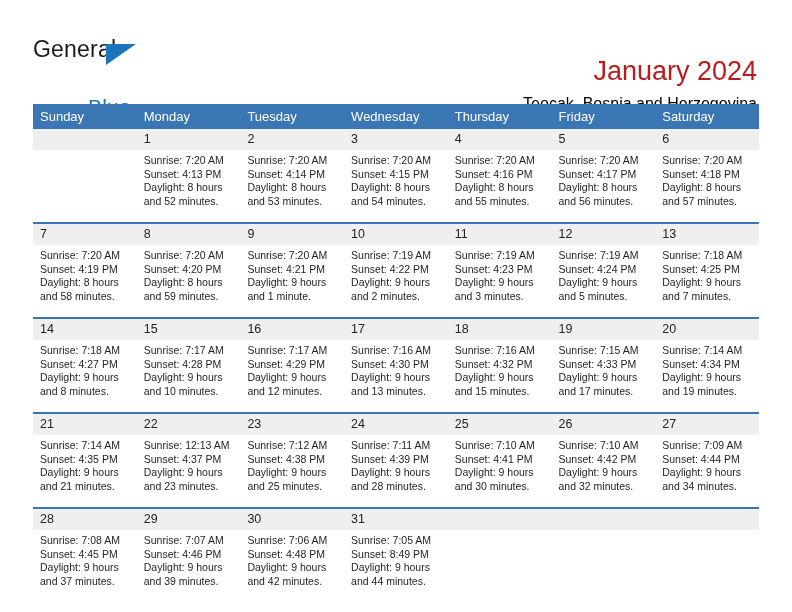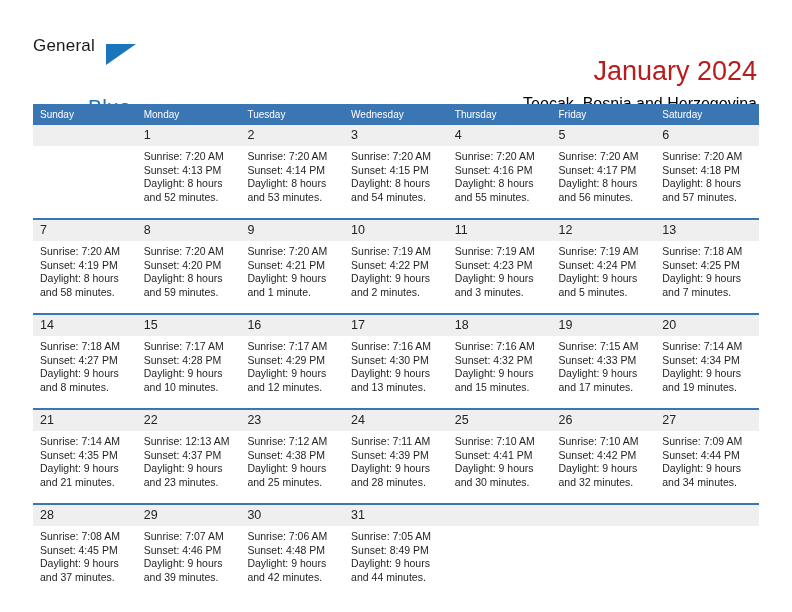--- a/index.html
+++ b/index.html
@@ -34,21 +34,21 @@
     position: absolute;
     left: 33px;
     top: 36px;
     width: 180px;
     height: 52px;
   }
   .logo-general {
     position: absolute;
     left: 0;
     top: 0;
-    font-size: 17px;
+    font-size: 23px;
     letter-spacing: 0.2px;
     color: #1a1a1a;
     font-family: "Liberation Sans", sans-serif;
     white-space: nowrap;
   }
   .logo-blue {
     position: absolute;
     left: 55px;
     top: 21px;
     font-size: 21px;
@@ -97,21 +97,21 @@
     width: 726px;
   }
   table.cal {
     border-collapse: collapse;
     table-layout: fixed;
     width: 726px;
   }
   table.cal th {
     background: #3b76b4;
     color: #ffffff;
-    font-size: 10px;
+    font-size: 13px;
     font-weight: normal;
     text-align: left;
     padding: 5px 0 5px 7px;
     height: 11px;
     border: none;
   }
   table.cal td {
     width: 103.7px;
     vertical-align: top;
     padding: 0;

